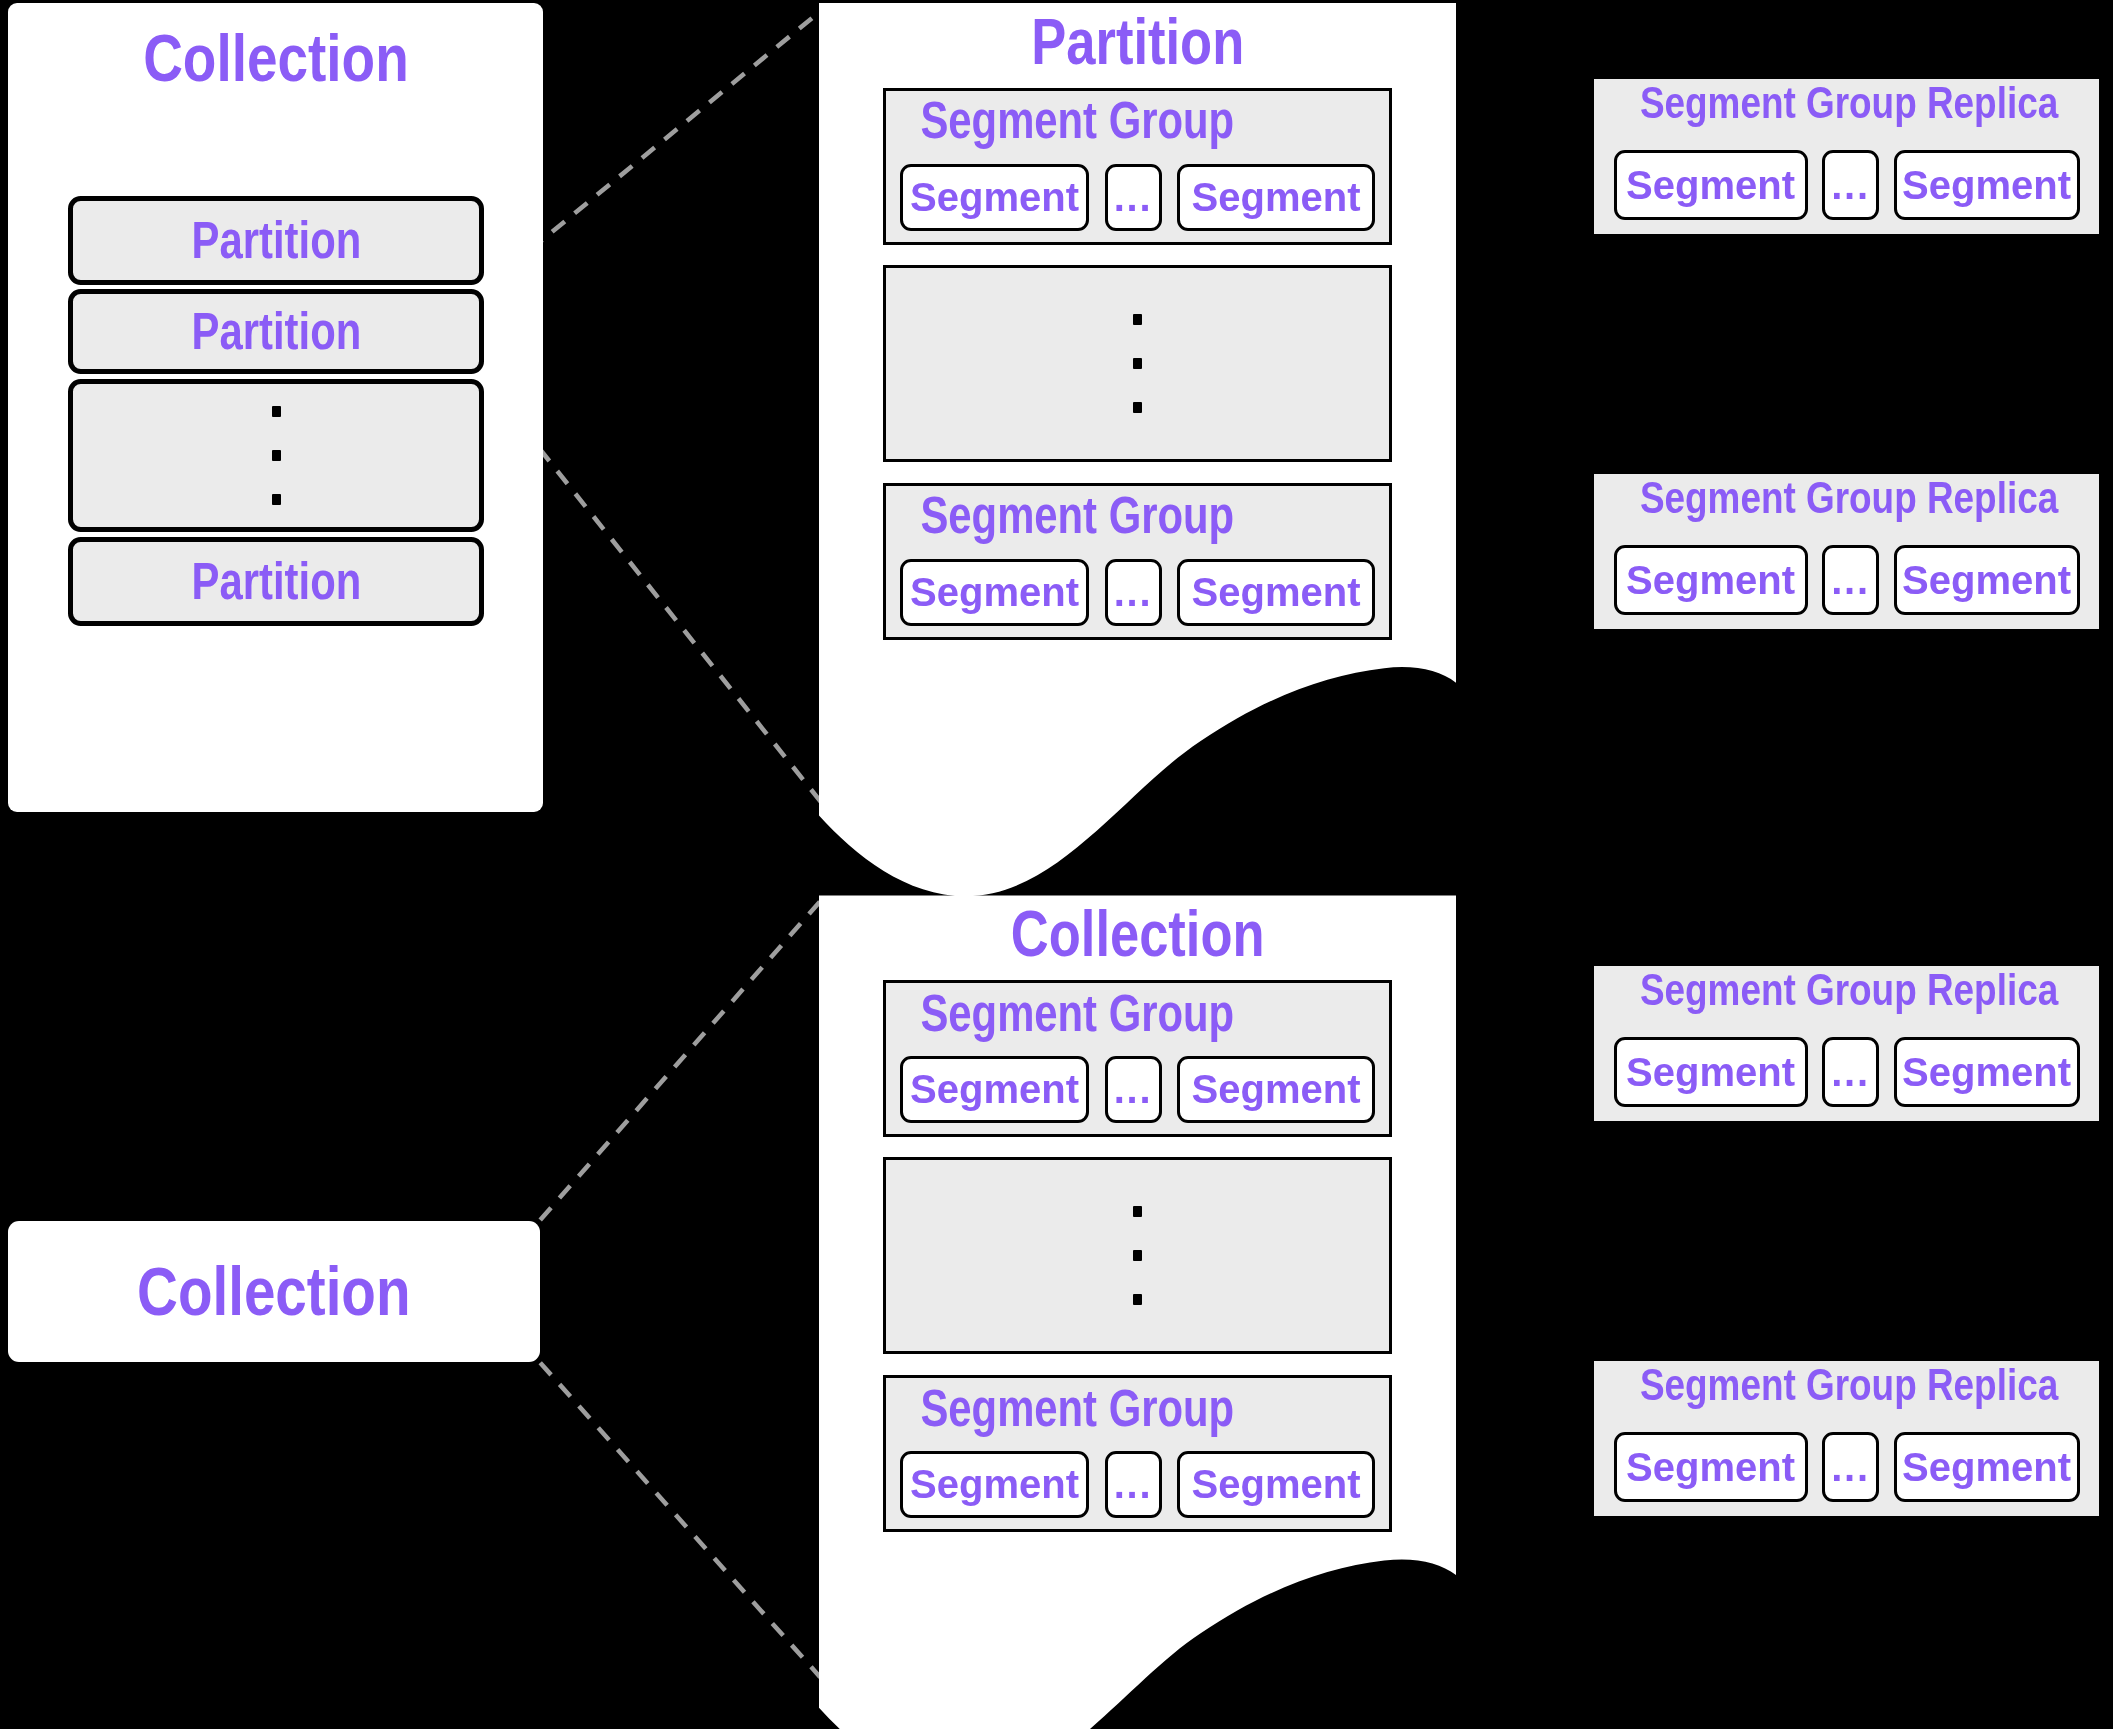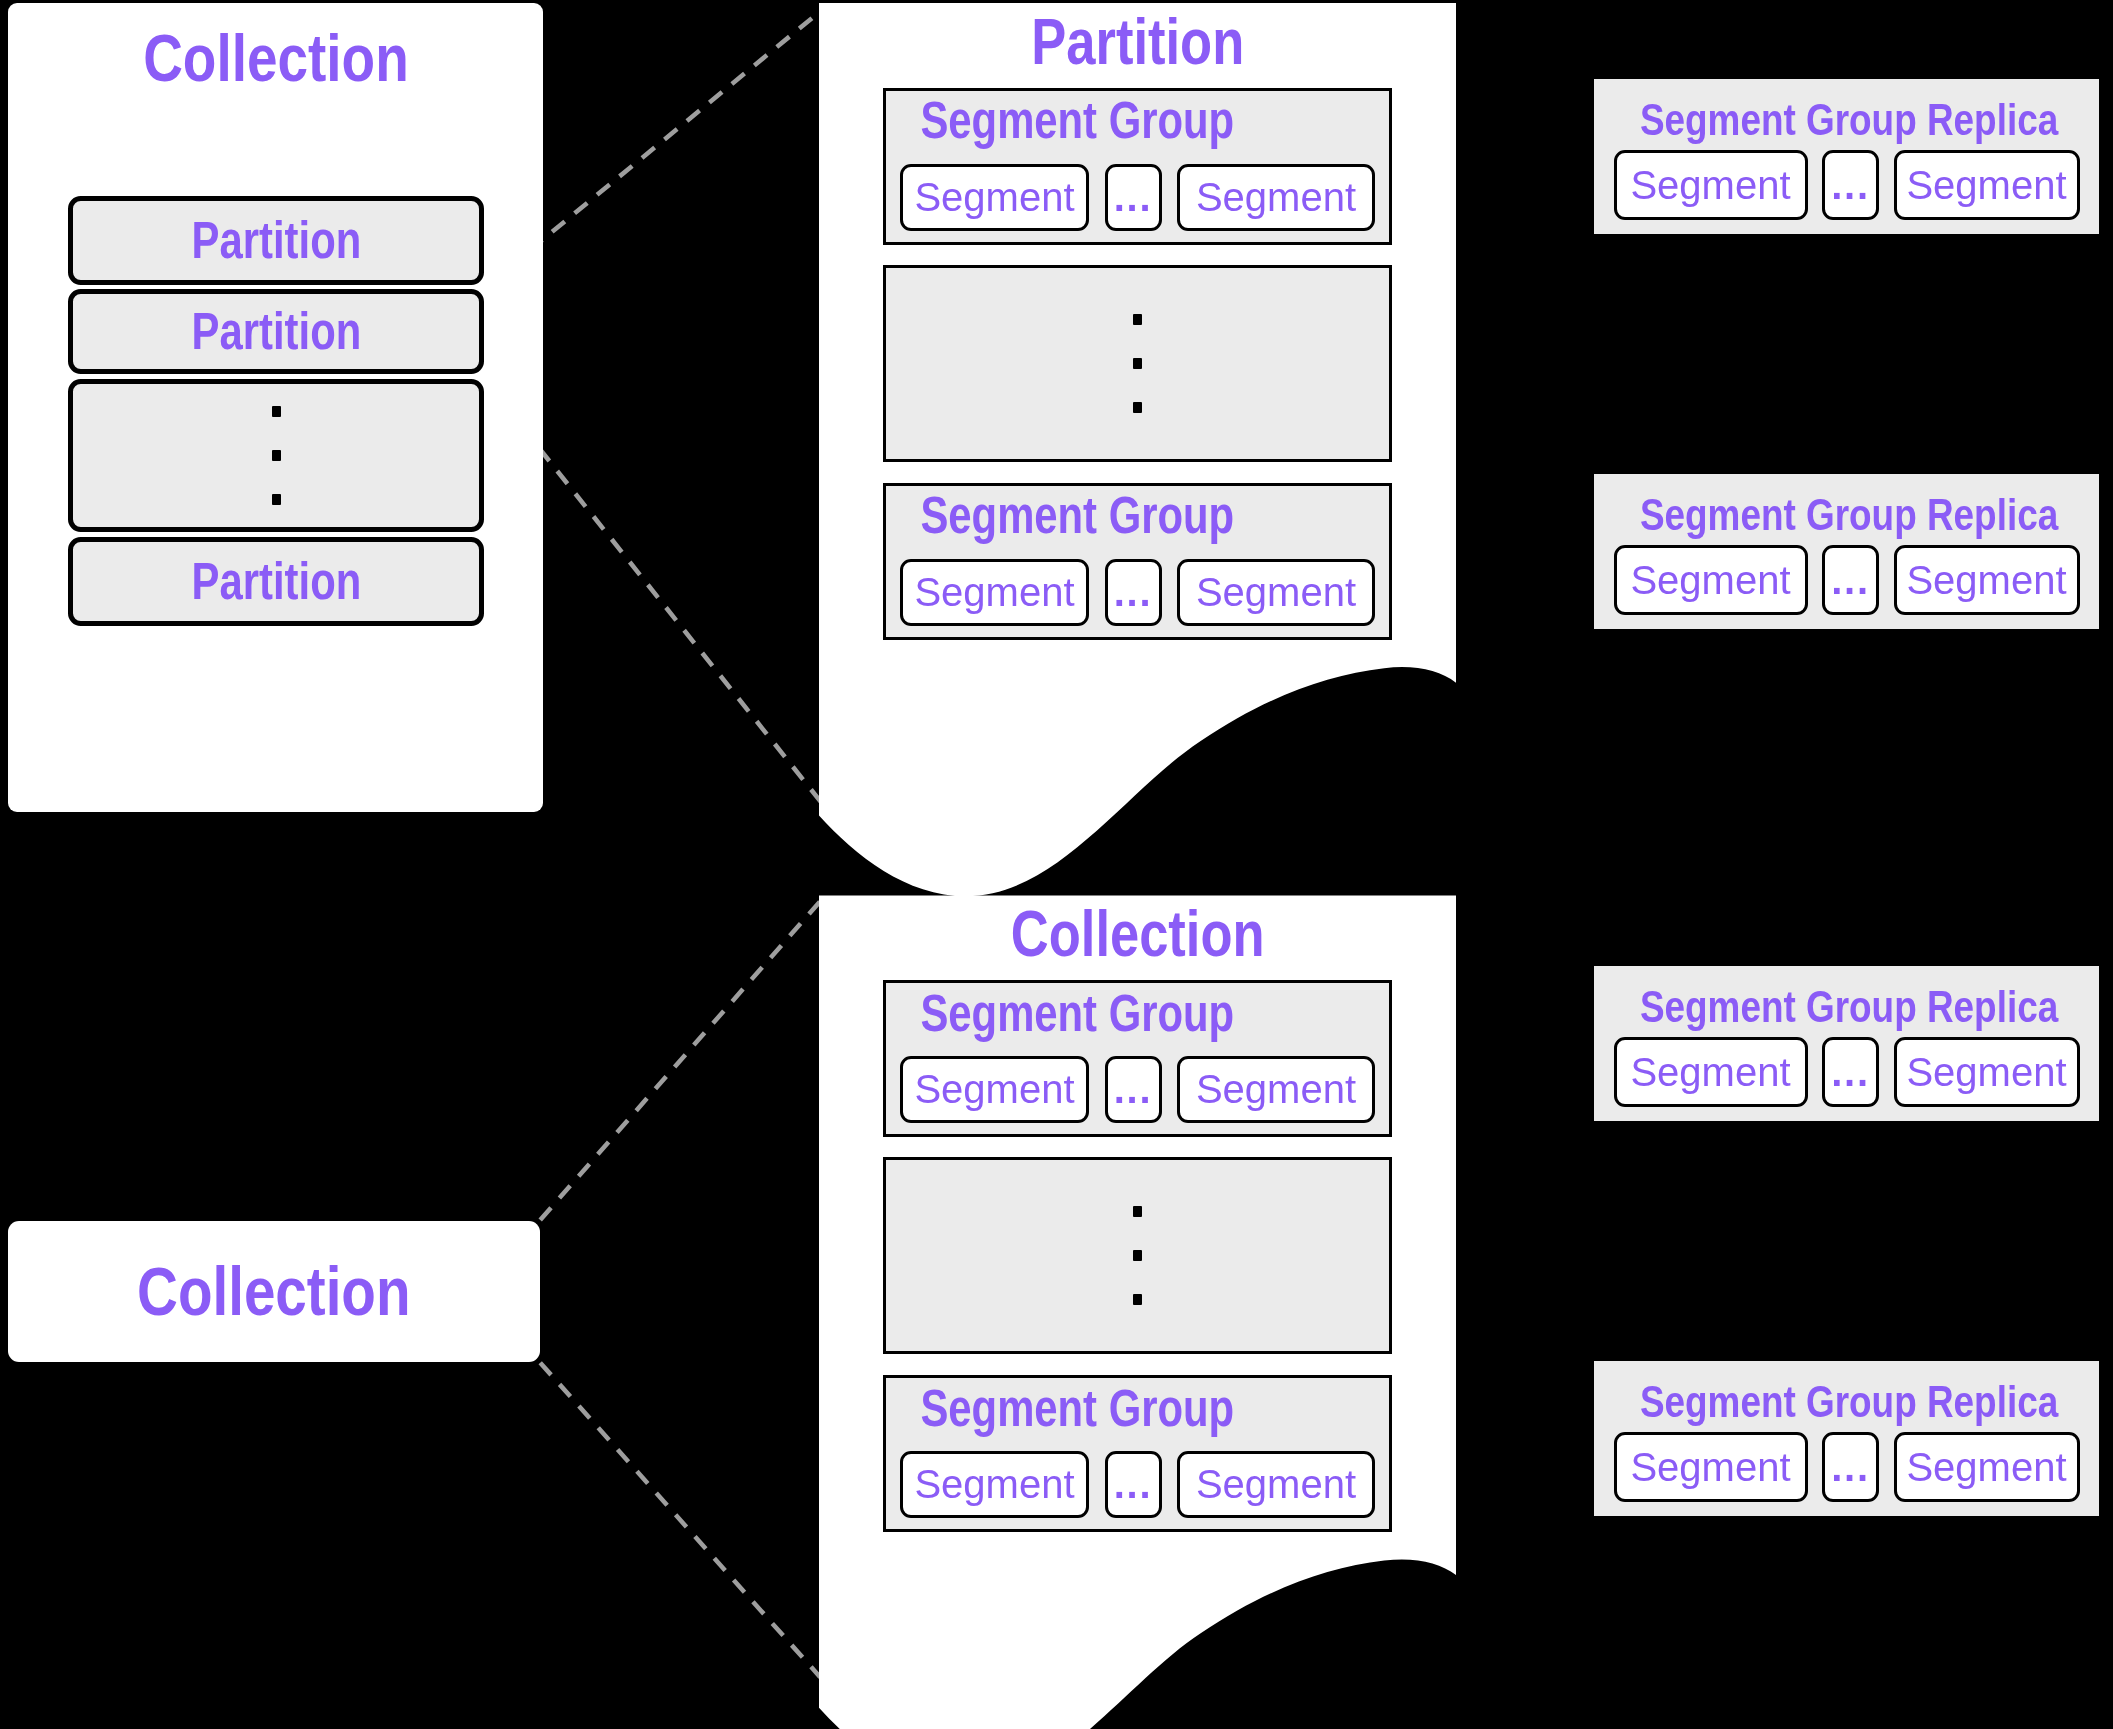--- a/index.html
+++ b/index.html
@@ -22,29 +22,29 @@
   .vdots i{display:block;width:9px;height:11px;background:#000;border-radius:0.9px;}
 
   
   .mid-panel{position:absolute;width:637px;}
   .panel-bg{position:absolute;left:0;top:0;}
   .mid-title{position:absolute;left:0;right:0;top:7.3px;text-align:center;font-size:64px;line-height:1.0;}
   .sg{position:absolute;left:64px;width:509px;height:157px;background:#ebebeb;border:3.6px solid #000;box-sizing:border-box;}
   .sg-title{position:absolute;left:0;right:0;top:3.6px;text-align:left;font-size:51px;line-height:1.05;}
   .seg-row{position:absolute;left:0;right:0;top:73px;display:flex;justify-content:center;gap:15.5px;}
   .seg-box{height:67px;background:#fff;border:3.6px solid #000;border-radius:11px;box-sizing:border-box;
-           display:flex;align-items:center;justify-content:center;font-size:40px;font-weight:400;}
+           display:flex;align-items:center;justify-content:center;font-size:40px;font-weight:700;}
   .w-seg-l{width:189px;} .w-seg-r{width:198px;}
   .mini{width:57px;height:67px;background:#fff;border:3.6px solid #000;border-radius:11px;box-sizing:border-box;
         display:flex;align-items:center;justify-content:center;font-size:40px;font-weight:800;letter-spacing:1.8px;}
   .dots-box{position:absolute;left:64px;width:509px;height:197px;background:#ebebeb;border:3.6px solid #000;box-sizing:border-box;}
 
   
   .replica{position:absolute;left:1594px;width:505px;height:155px;background:#ebebeb;}
-  .rep-title{position:absolute;left:0;right:0;top:17px;text-align:right;font-size:45px;line-height:1.05;}
+  .rep-title{position:absolute;left:0;right:0;top:0;text-align:right;font-size:45px;line-height:1.05;}
   .rep-row{position:absolute;left:0;right:0;top:71px;display:flex;justify-content:center;gap:14.5px;}
   .rep-seg-l{width:194px;height:70px;} .rep-seg-r{width:186px;height:70px;}
   .rep-mini{height:70px;}
 
   
   .bl-box{position:absolute;left:8.2px;top:1221px;width:532px;height:141px;background:#fff;border-radius:11px;
           display:flex;align-items:center;justify-content:center;font-size:69px;}
 </style>
 </head>
 <body>

